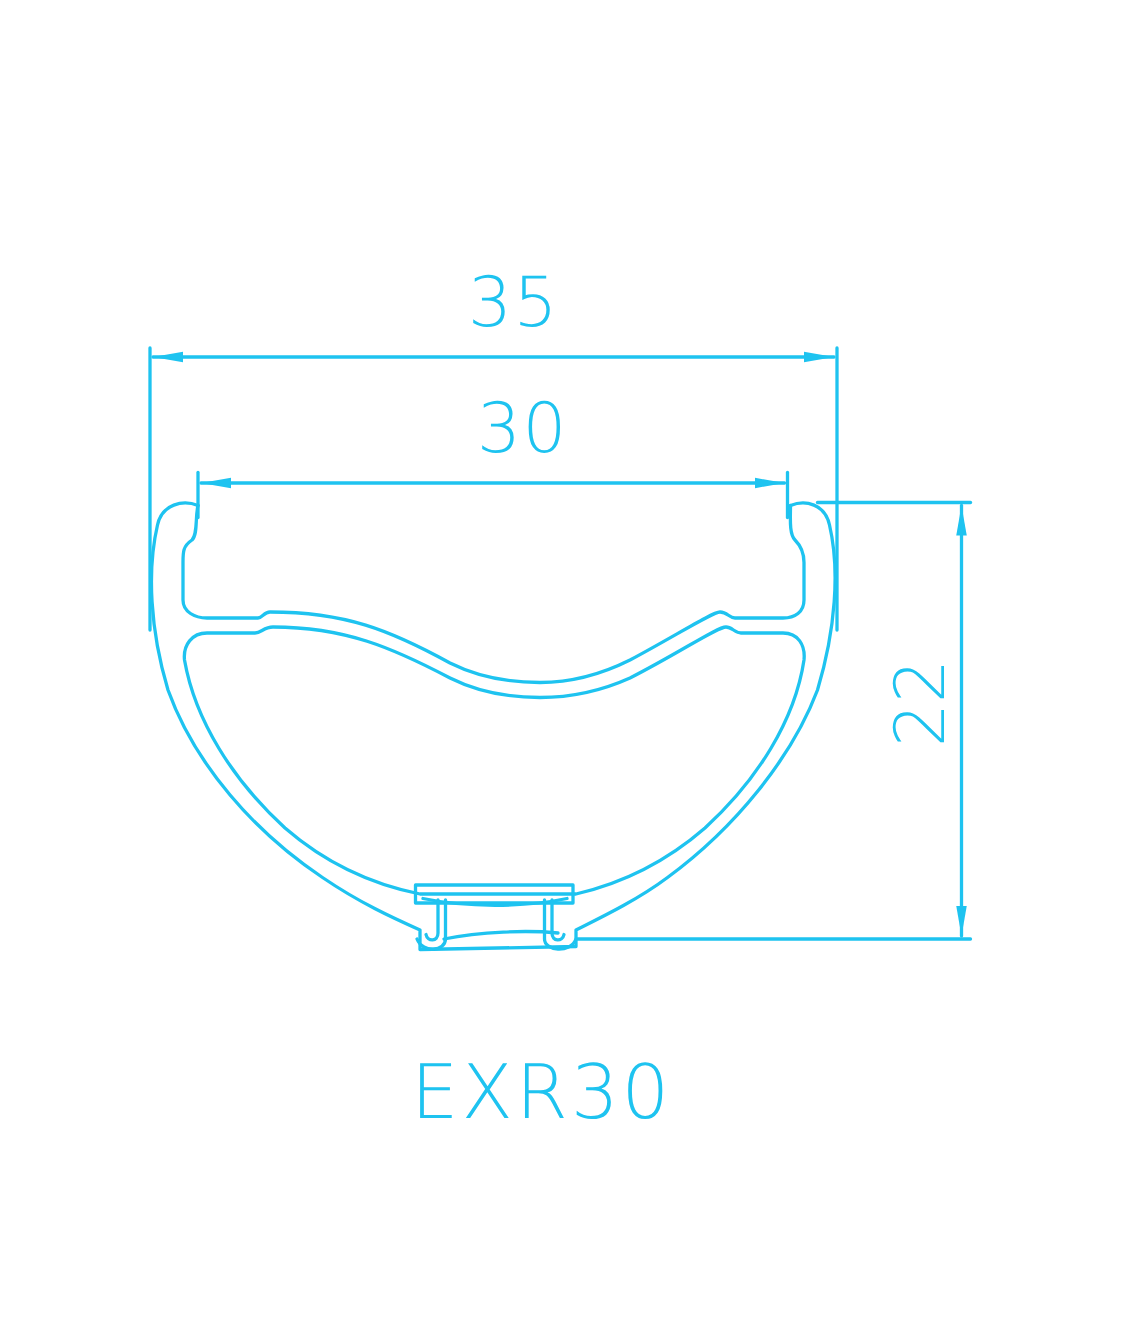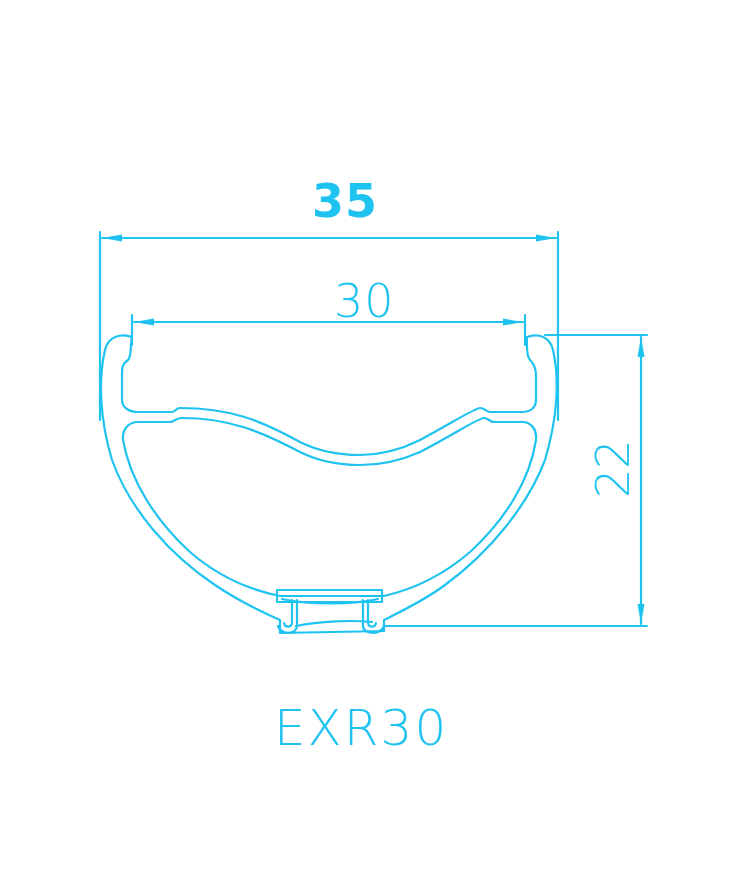--- a/index.html
+++ b/index.html
@@ -6,22 +6,22 @@
     body { width: 747px; height: 878px; position: relative; overflow: hidden; }
     #drawing { position: absolute; left: 0; top: 0; width: 747px; height: 878px; }
     .dim-text {
       position: absolute;
       font-family: "DejaVu Sans", sans-serif;
       font-weight: 200;
       color: #1ec3f0;
       line-height: 1;
       white-space: nowrap;
     }
-    #dim35 { left: 312px; top: 178px; font-size: 46px; letter-spacing: 1px; font-weight: bold; }
-    #dim30 { left: 334px; top: 262px; font-size: 46px; letter-spacing: 1px; margin-top: 16px; }
+    #dim35 { left: 312px; top: 178px; font-size: 46px; letter-spacing: 1px; }
+    #dim30 { left: 318px; top: 262px; font-size: 46px; letter-spacing: 1px; }
     #dim22 { left: 590px; top: 440px; font-size: 46px; transform-origin: left top; transform: rotate(-90deg) translate(-58px, 0); }
     #model { left: 256px; top: 703px; font-size: 50px; letter-spacing: 2px; margin-left: 18px; }
   </style>
 </head>
 <body>
 
 <svg id="drawing" viewBox="0 0 747 878" xmlns="http://www.w3.org/2000/svg">
   <defs>
     <marker id="arr" viewBox="0 0 20 10" refX="20" refY="5" markerWidth="20" markerHeight="10" orient="auto-start-reverse" markerUnits="userSpaceOnUse">
       <path d="M0,1.5 L20,5 L0,8.5 Z" fill="#1ec3f0"></path>

